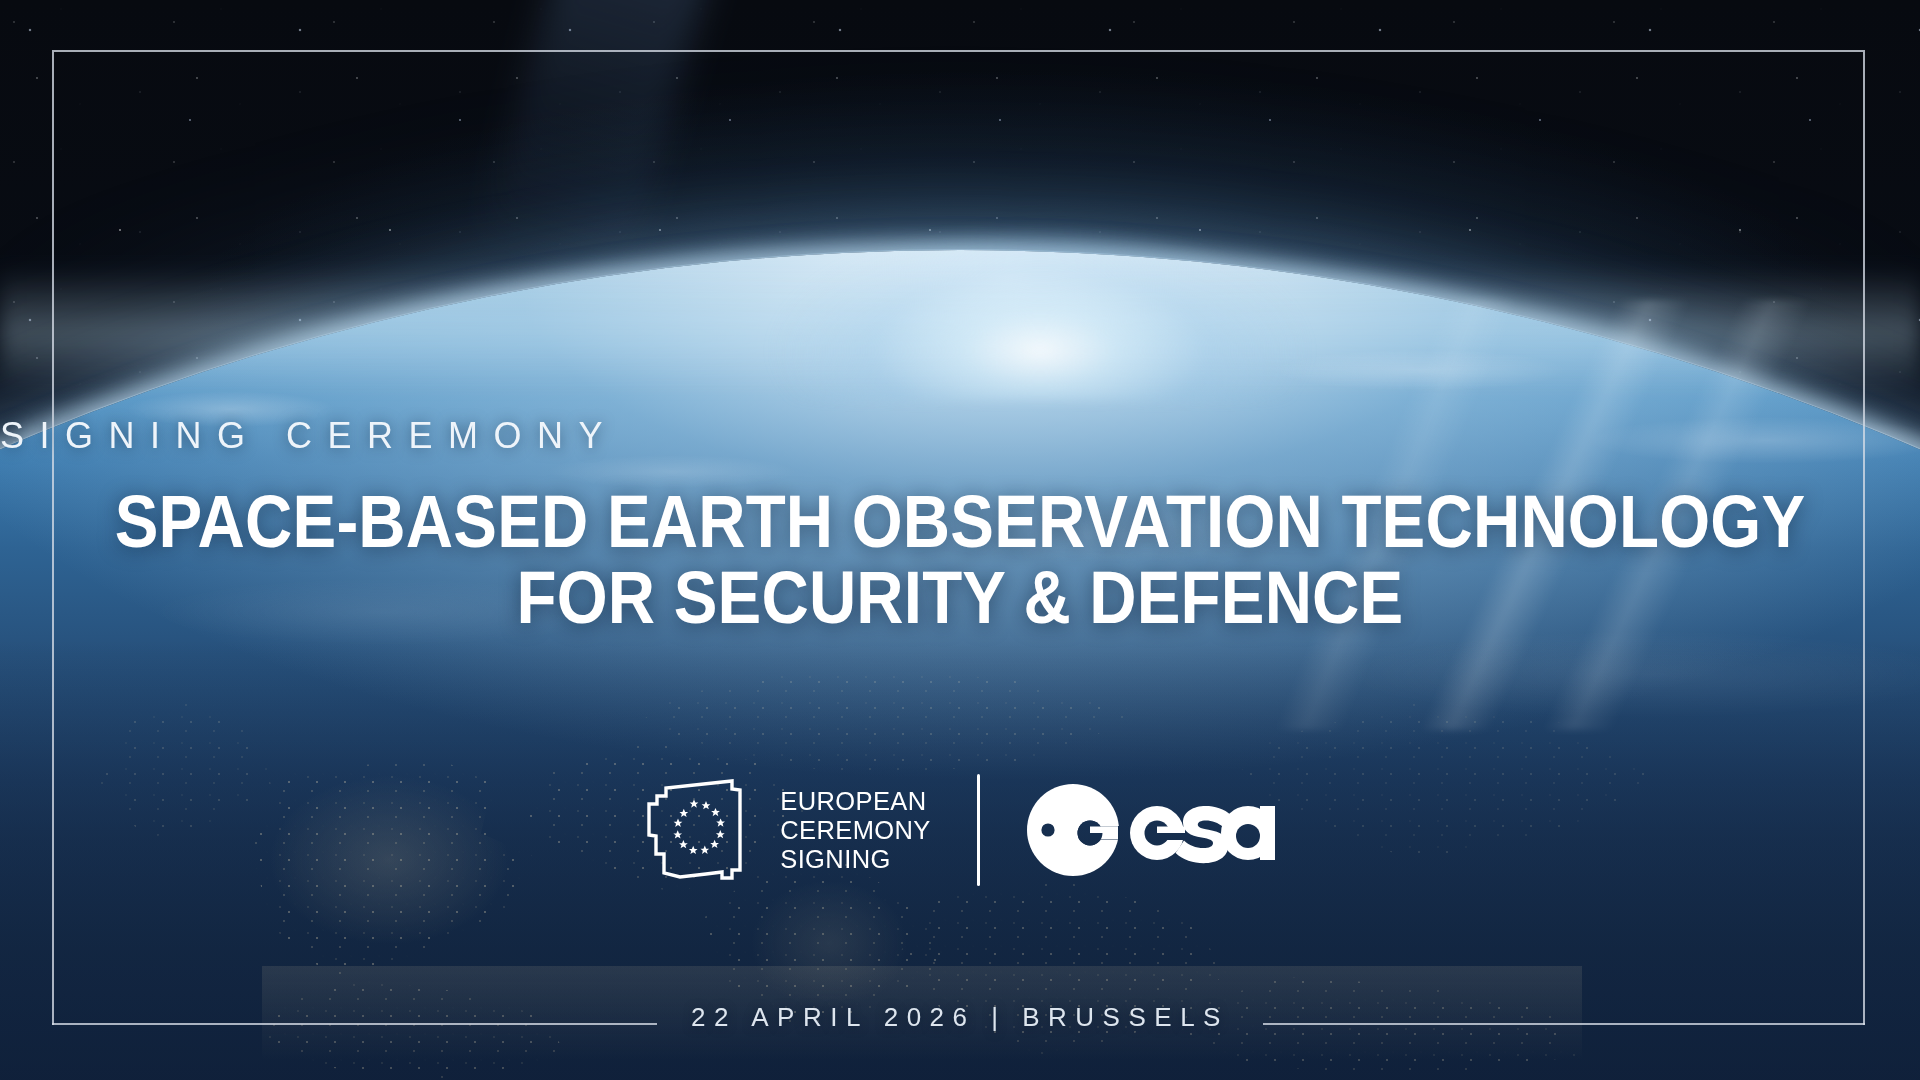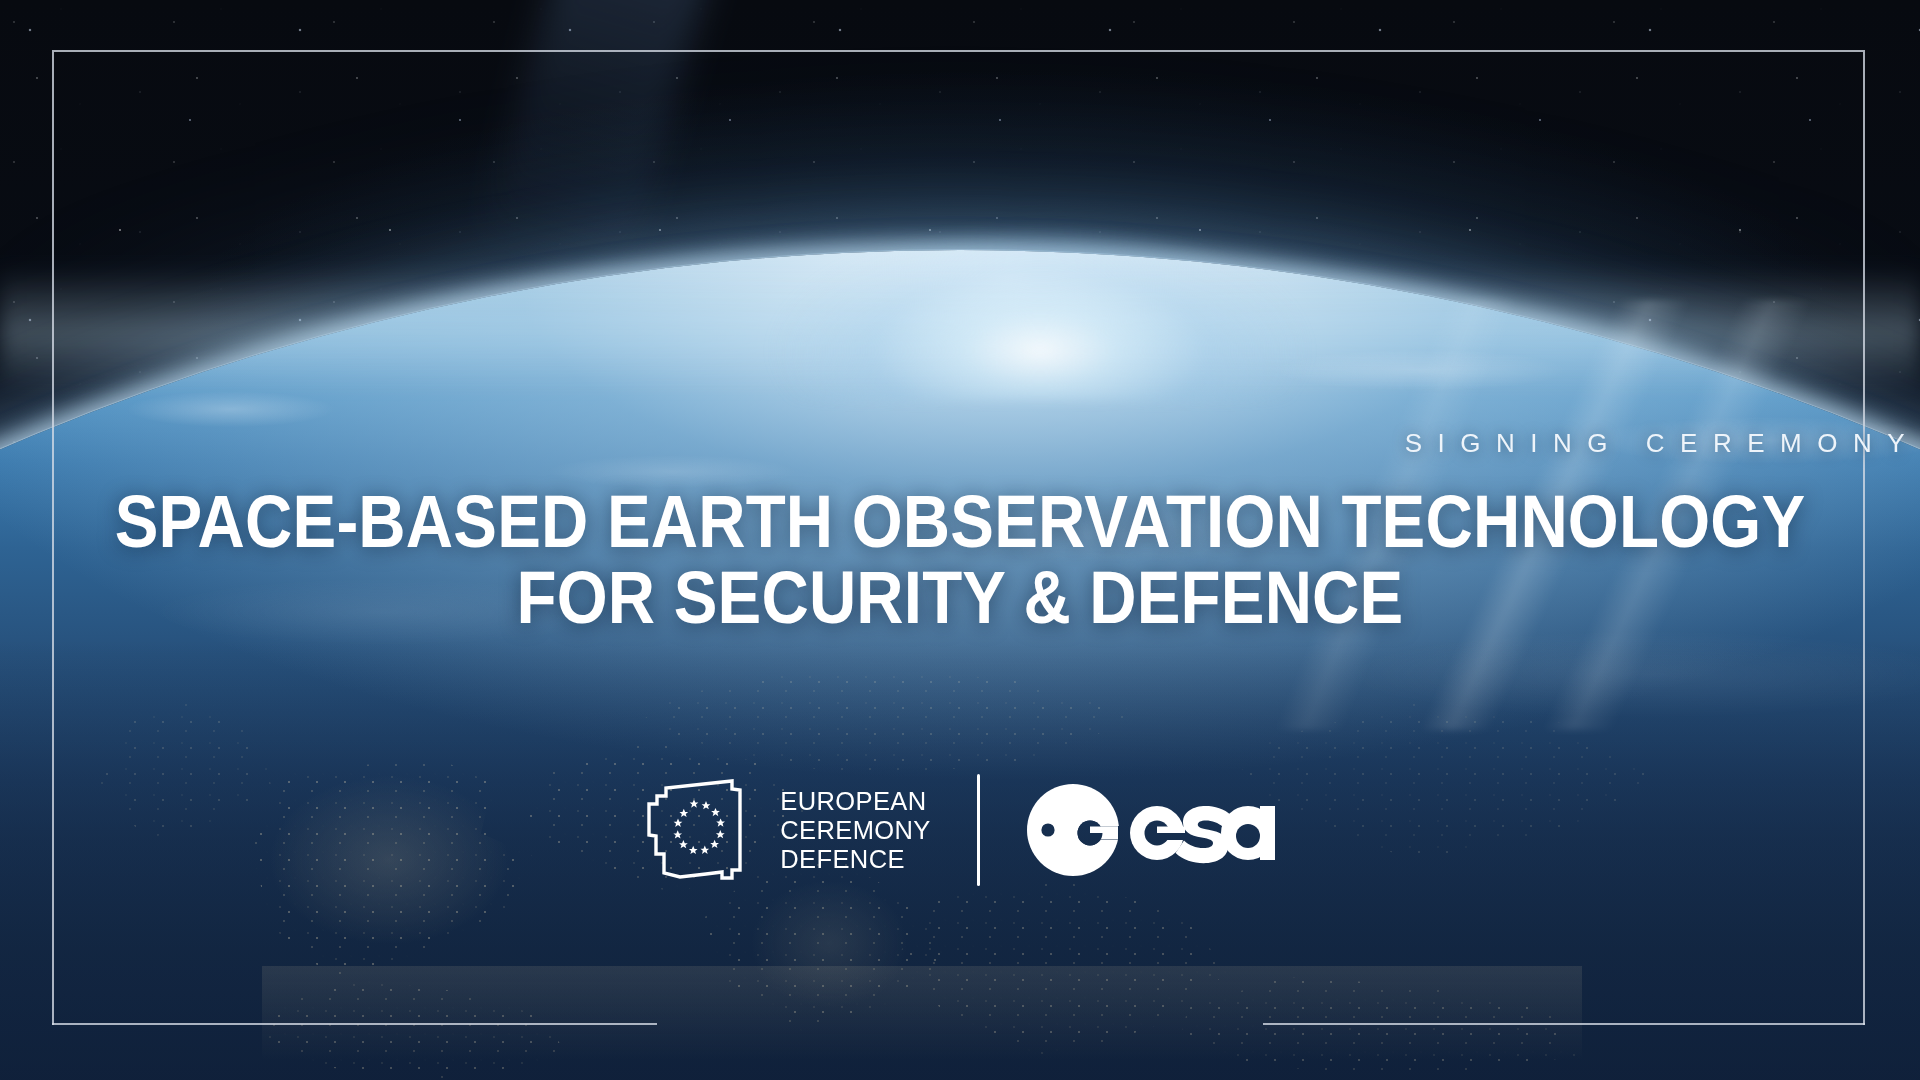--- a/index.html
+++ b/index.html
@@ -184,23 +184,23 @@
     position:absolute;
     left:636px; width:660px;
     bottom:48px; height:14px;
     pointer-events:none;
   }
 
   
   .content{ position:absolute; inset:0; }
 
   .eyebrow{
-    position:absolute; left:0; right:0; top:428px;
-    text-align:right;
-    font-size:26px;
+    position:absolute; left:0; right:0; top:415px;
+    text-align:left;
+    font-size:36px;
     font-weight:300;
     letter-spacing:15.5px;
     color:#eef4fa;
     text-shadow:0 1px 14px rgba(8,24,46,.55);
   }
 
   .title{
     position:absolute; left:0; right:0; top:484px;
     text-align:center;
     color:#ffffff;
@@ -348,21 +348,21 @@
               <polygon points="0,-4.6 1.35,-1.42 4.37,-1.42 1.93,0.54 2.85,3.72 0,1.84 -2.85,3.72 -1.93,0.54 -4.37,-1.42 -1.35,-1.42" transform="translate(39.4,70.6)"></polygon>
               <polygon points="0,-4.6 1.35,-1.42 4.37,-1.42 1.93,0.54 2.85,3.72 0,1.84 -2.85,3.72 -1.93,0.54 -4.37,-1.42 -1.35,-1.42" transform="translate(33.7,60.8)"></polygon>
               <polygon points="0,-4.6 1.35,-1.42 4.37,-1.42 1.93,0.54 2.85,3.72 0,1.84 -2.85,3.72 -1.93,0.54 -4.37,-1.42 -1.35,-1.42" transform="translate(34,49.2)"></polygon>
               <polygon points="0,-4.6 1.35,-1.42 4.37,-1.42 1.93,0.54 2.85,3.72 0,1.84 -2.85,3.72 -1.93,0.54 -4.37,-1.42 -1.35,-1.42" transform="translate(39.8,39.4)"></polygon>
             </g>
           </g>
         </svg>
         <div class="eda-words">
           <div>EUROPEAN</div>
           <div>CEREMONY</div>
-          <div>DEFENCE</div>
+          <div>SIGNING</div>
         </div>
       </div>
 
       <div class="divider"></div>
 
       <div class="esa">
         <svg class="esa-mark" viewBox="0 0 250 94">
           <defs>
             <mask id="esaMask">
               <rect x="0" y="0" width="250" height="94" fill="#000"></rect>
@@ -401,17 +401,20 @@
                 <rect x="234" y="23" width="15" height="54" fill="#fff"></rect>
               </g>
             </mask>
           </defs>
           <rect x="0" y="0" width="250" height="94" fill="#ffffff" mask="url(#esaMask)"></rect>
         </svg>
         <div style="position:absolute; width:0; height:0; overflow:hidden;">esa</div>
       </div>
     </div>
 
+    <div class="dateline">
+      <span>22 APRIL 2026 | BRUSSELS</span>
+    </div>
 
   </div>
 <div style="position: absolute; height: 2px; background: rgba(214, 221, 231, 0.78); top: 1023px; left: 52px; width: 605.062px; pointer-events: none;"></div>
     <div style="position: absolute; height: 2px; background: rgba(214, 221, 231, 0.78); top: 1023px; left: 1262.94px; width: 602.062px; pointer-events: none;"></div>
   </div>
 
 </body></html>

